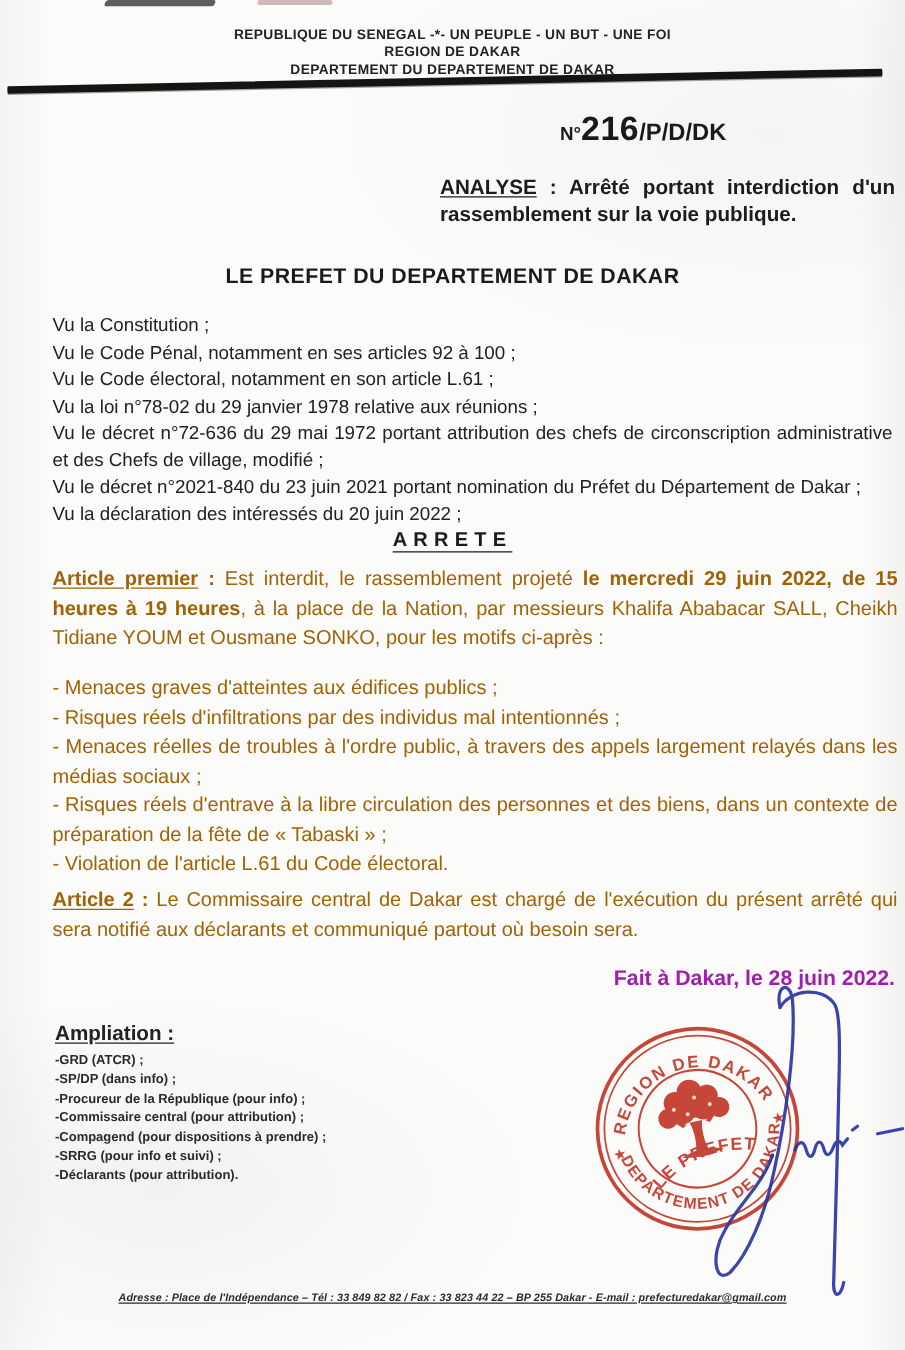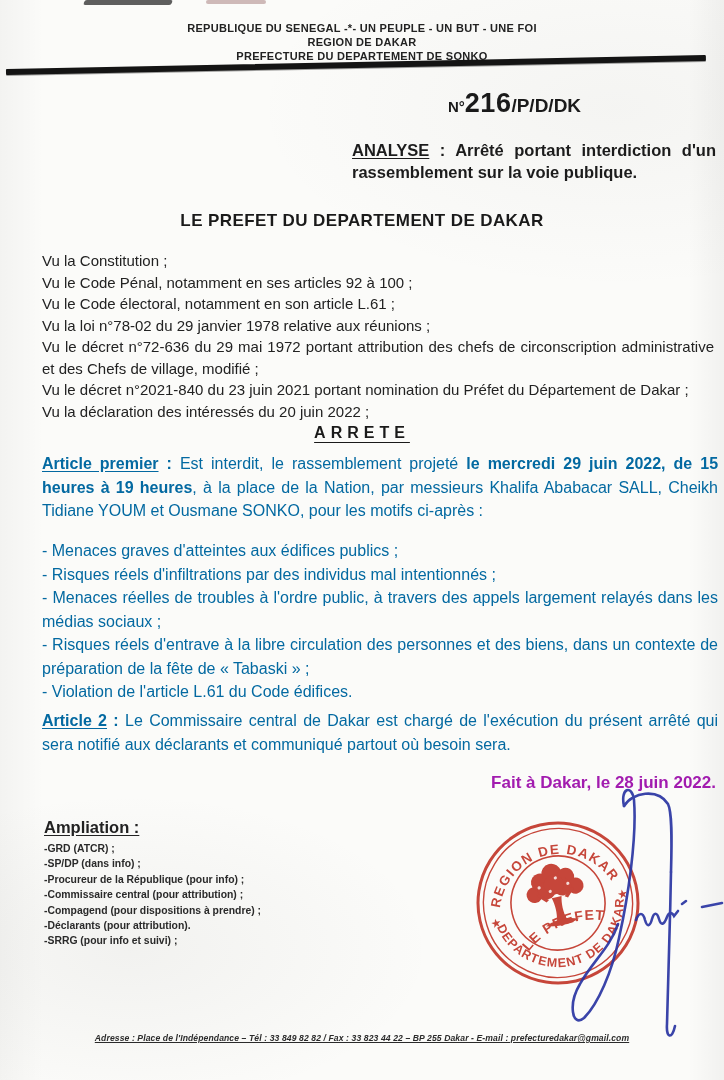--- a/index.html
+++ b/index.html
@@ -57,21 +57,21 @@
   .visas p{margin:0;text-align:justify;}
 
   .arrete{
     position:absolute;left:0;right:0;top:424px;text-align:center;
     font-weight:bold;font-size:16px;letter-spacing:5px;color:#1a1a1a;
   }
   .arrete span{text-decoration:underline;text-underline-offset:4px;}
 
   .para{
     position:absolute;left:42px;width:676px;
-    font-size:16px;line-height:23.5px;text-align:justify;color:#0369a1;
+    font-size:16px;line-height:23.5px;text-align:justify;color:#a16207;
   }
   .art1{top:452px;}
   .motifs{top:539px;}
   .motifs div{margin:0;}
   .art2{top:709px;}
   .artlbl{font-weight:bold;text-decoration:underline;text-underline-offset:2px;}
   .b{font-weight:bold;}
 
   .dateline{
     position:absolute;right:8px;top:773px;
@@ -105,21 +105,21 @@
 <body>
 
 <div class="page">
 
   <div class="artifact a1"></div>
   <div class="artifact a2"></div>
 
   <div class="hdr">
     <div>REPUBLIQUE DU SENEGAL  -*- UN PEUPLE - UN BUT - UNE FOI</div>
     <div>REGION DE DAKAR</div>
-    <div>PREFECTURE DU DEPARTEMENT DE SONKO</div>
+    <div>DEPARTEMENT DU DEPARTEMENT DE DAKAR</div>
   </div>
 
   <div class="rule"></div>
 
   <div class="refnum">
     <span class="no">N°</span>
       <span class="big">216</span>
       <span class="suf">/P/D/DK</span>
   </div>
 
@@ -145,39 +145,39 @@
 
   <div class="para art1">
     <span class="artlbl">Article premier</span><span class="b"> : </span><span>Est interdit, le rassemblement projeté </span><span class="b">le mercredi 29 juin 2022, de 15 heures à 19 heures</span><span>, à la place de la Nation, par messieurs Khalifa Ababacar SALL, Cheikh Tidiane YOUM et Ousmane SONKO, pour les motifs ci-après :</span>
   </div>
 
   <div class="para motifs">
     <div>- Menaces graves d'atteintes aux édifices publics ;</div>
     <div>- Risques réels d'infiltrations par des individus mal intentionnés ;</div>
     <div>- Menaces réelles de troubles à l'ordre public, à travers des appels largement relayés dans les médias sociaux ;</div>
     <div>- Risques réels d'entrave à la libre circulation des personnes et des biens, dans un contexte de préparation de la fête de « Tabaski » ;</div>
-    <div>- Violation de l'article L.61 du Code édifices.</div>
+    <div>- Violation de l'article L.61 du Code électoral.</div>
   </div>
 
   <div class="para art2">
     <span class="artlbl">Article 2</span><span class="b"> : </span><span>Le Commissaire central de Dakar est chargé de l'exécution du présent arrêté qui sera notifié aux déclarants et communiqué partout où besoin sera.</span>
   </div>
 
   <div class="dateline">Fait à Dakar, le 28 juin 2022.</div>
 
   <div class="ampliation">
     <div class="amplbl">Ampliation :</div>
     <div class="items">
       <div>-GRD (ATCR) ;</div>
       <div>-SP/DP (dans info) ;</div>
       <div>-Procureur de la République (pour info) ;</div>
       <div>-Commissaire central (pour attribution) ;</div>
       <div>-Compagend (pour dispositions à prendre) ;</div>
+      <div>-SRRG (pour info et suivi) ;</div>
       <div>-Déclarants (pour attribution).</div>
-      <div>-SRRG (pour info et suivi) ;</div>
     </div>
   </div>
 
   <div class="stamp">
     <svg viewBox="0 0 170 170" width="170" height="170">
       <g fill="none" stroke="#c2372a">
         <circle cx="85" cy="85" r="80" stroke-width="3"></circle>
         <circle cx="85" cy="85" r="74.5" stroke-width="1.4"></circle>
         <circle cx="85" cy="85" r="47" stroke-width="1.6"></circle>
       </g>

